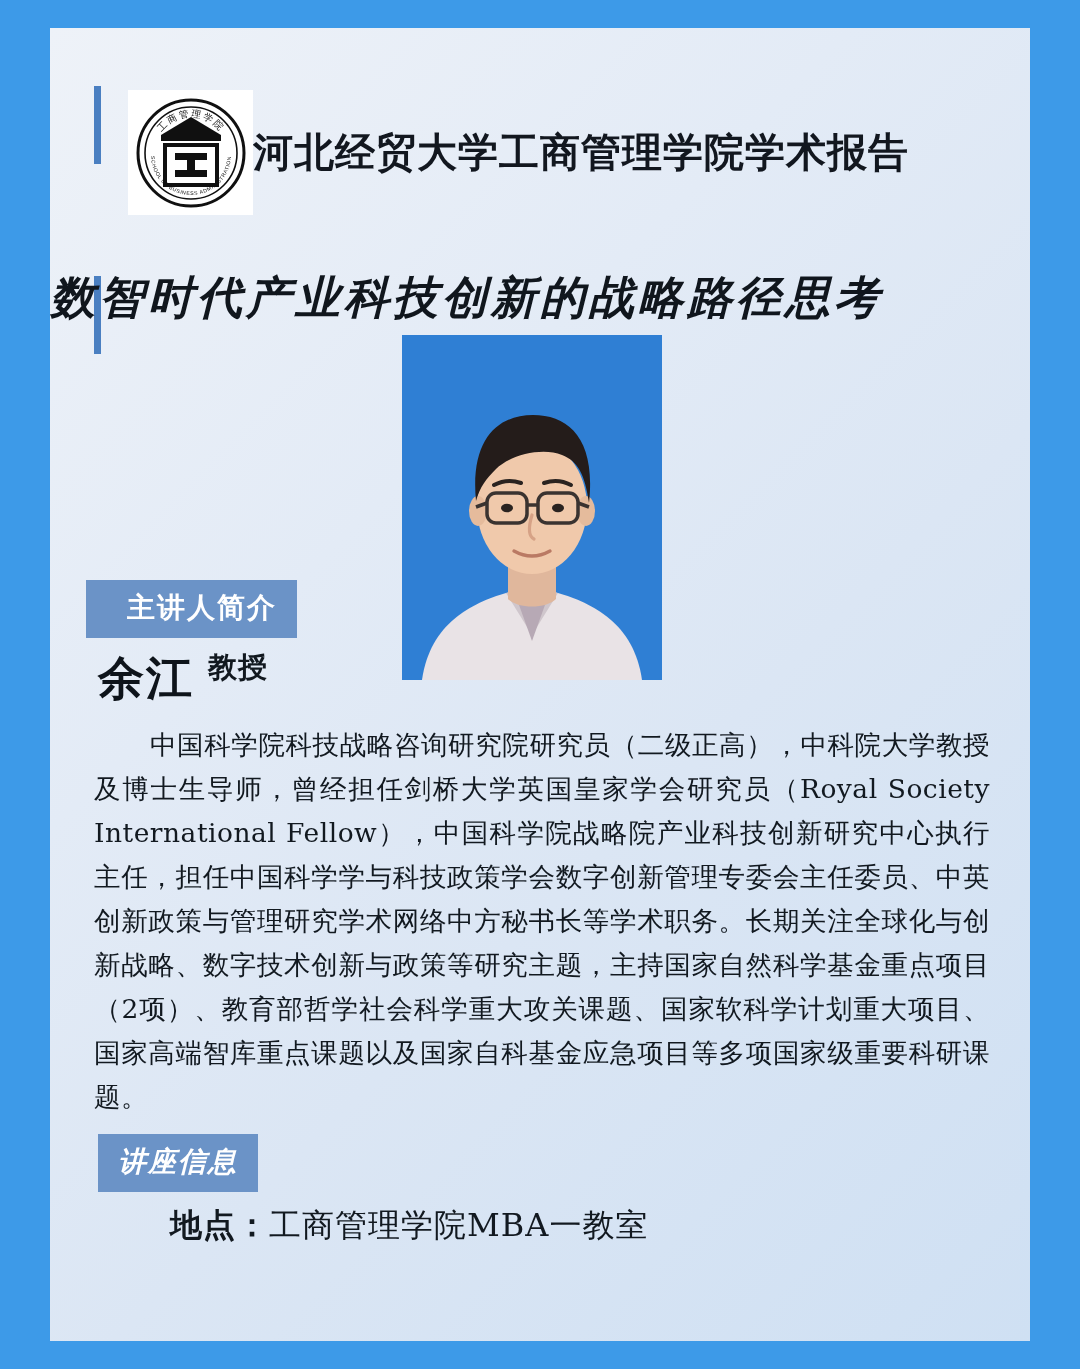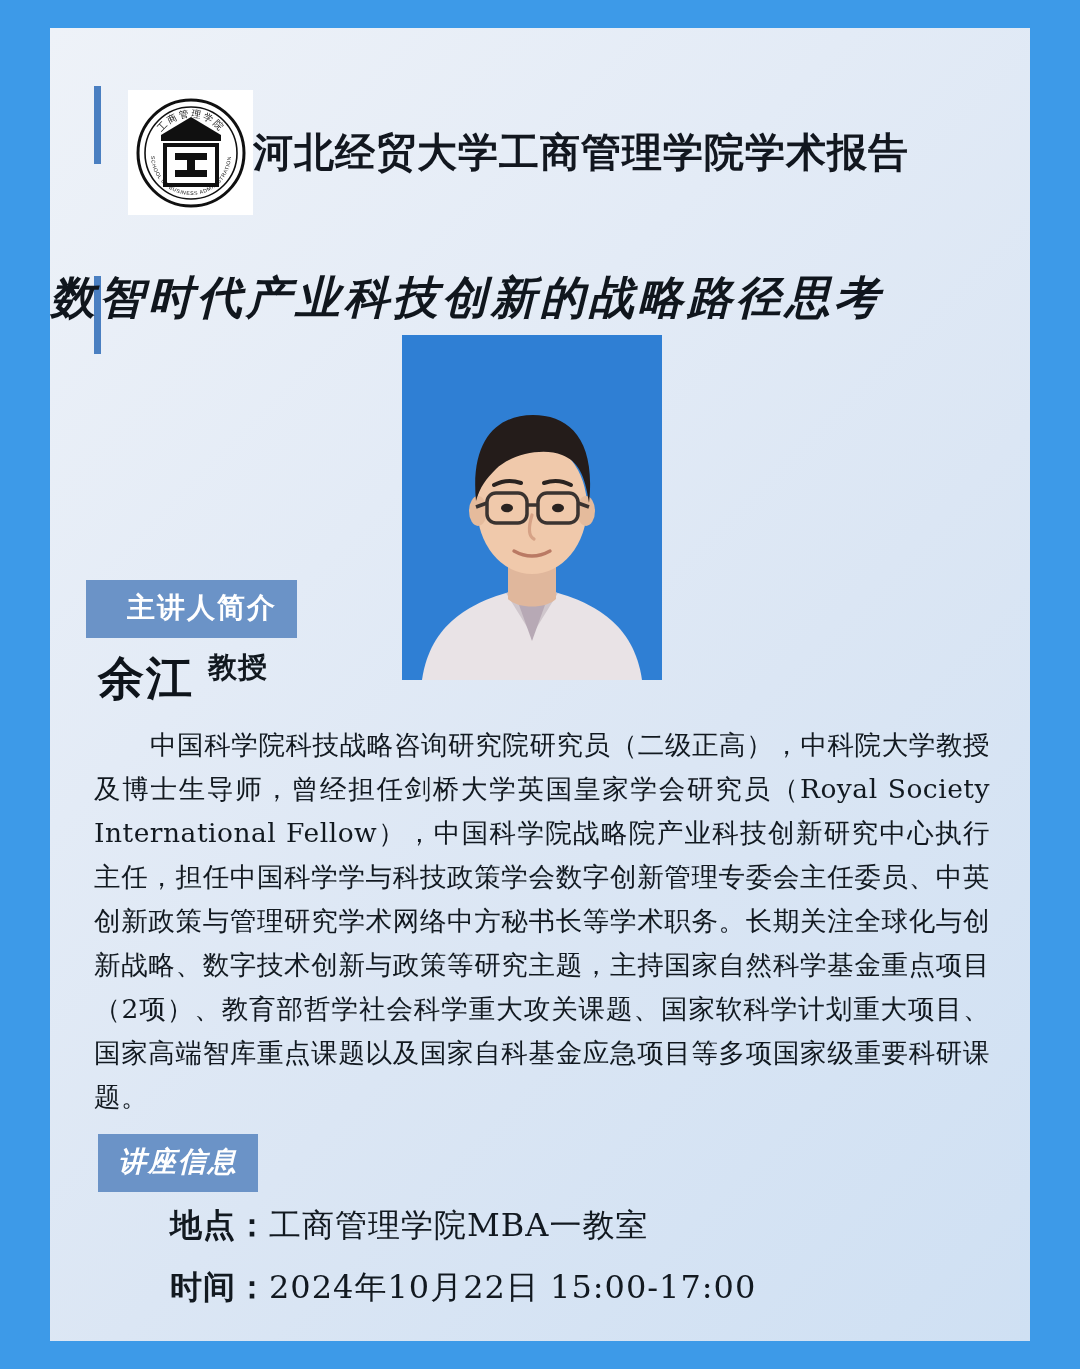--- a/index.html
+++ b/index.html
@@ -226,17 +226,14 @@
   </div>
 
   <div class="bio">中国科学院科技战略咨询研究院研究员（二级正高），中科院大学教授及博士生导师，曾经担任剑桥大学英国皇家学会研究员（Royal Society International Fellow），中国科学院战略院产业科技创新研究中心执行主任，担任中国科学学与科技政策学会数字创新管理专委会主任委员、中英创新政策与管理研究学术网络中方秘书长等学术职务。长期关注全球化与创新战略、数字技术创新与政策等研究主题，主持国家自然科学基金重点项目（2项）、教育部哲学社会科学重大攻关课题、国家软科学计划重大项目、国家高端智库重点课题以及国家自科基金应急项目等多项国家级重要科研课题。</div>
 
   <div class="section-tag tag-info">讲座信息</div>
 
   <div class="info-line info-place">
     <span class="lbl">地点：</span><span>工商管理学院MBA一教室</span>
   </div>
 
-  <div class="info-line info-time">
-    <span class="lbl">时间：</span><span>2024年10月22日 15:00-17:00</span>
-  </div>
 
 </div>
 
 </body></html>

